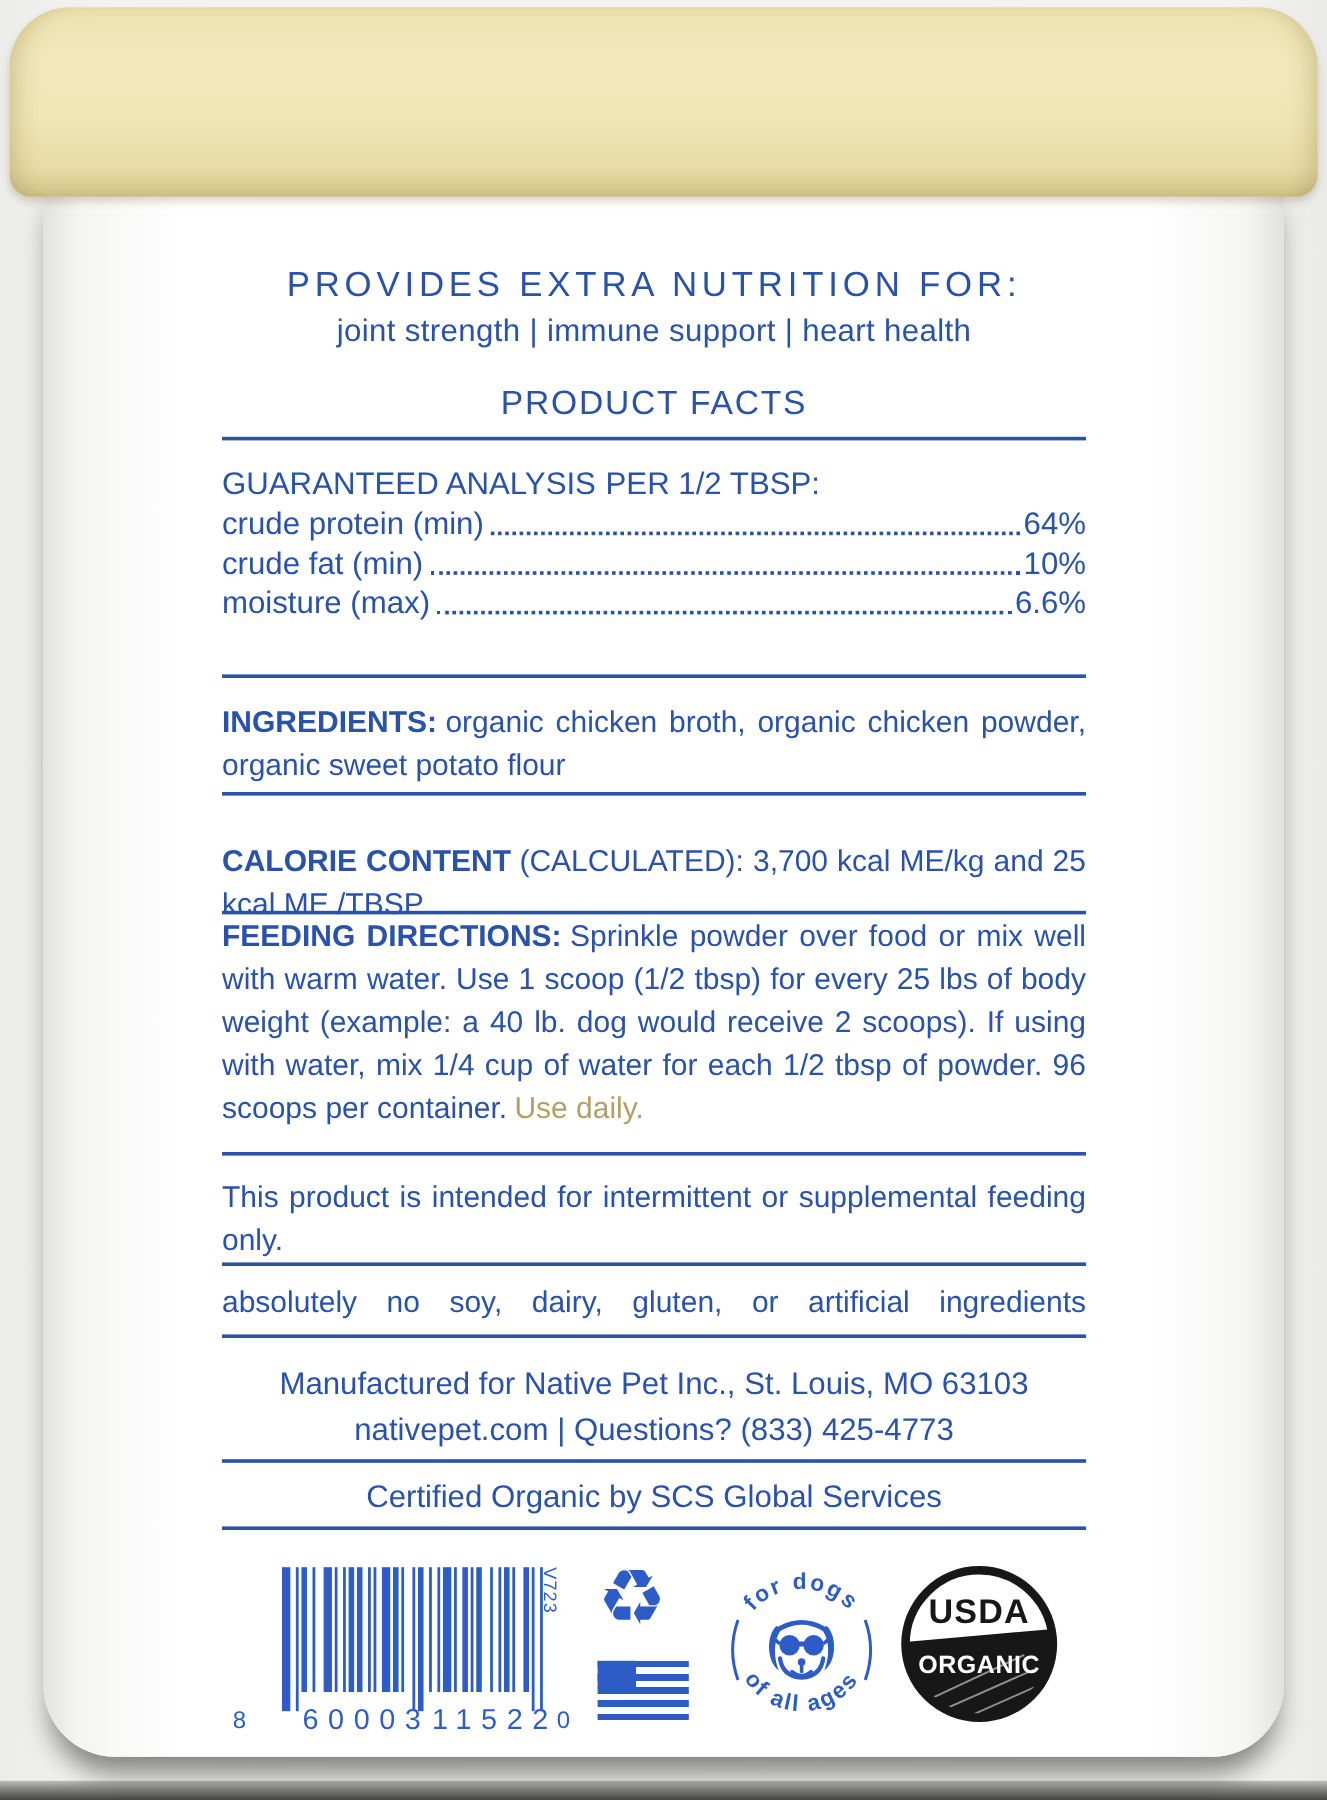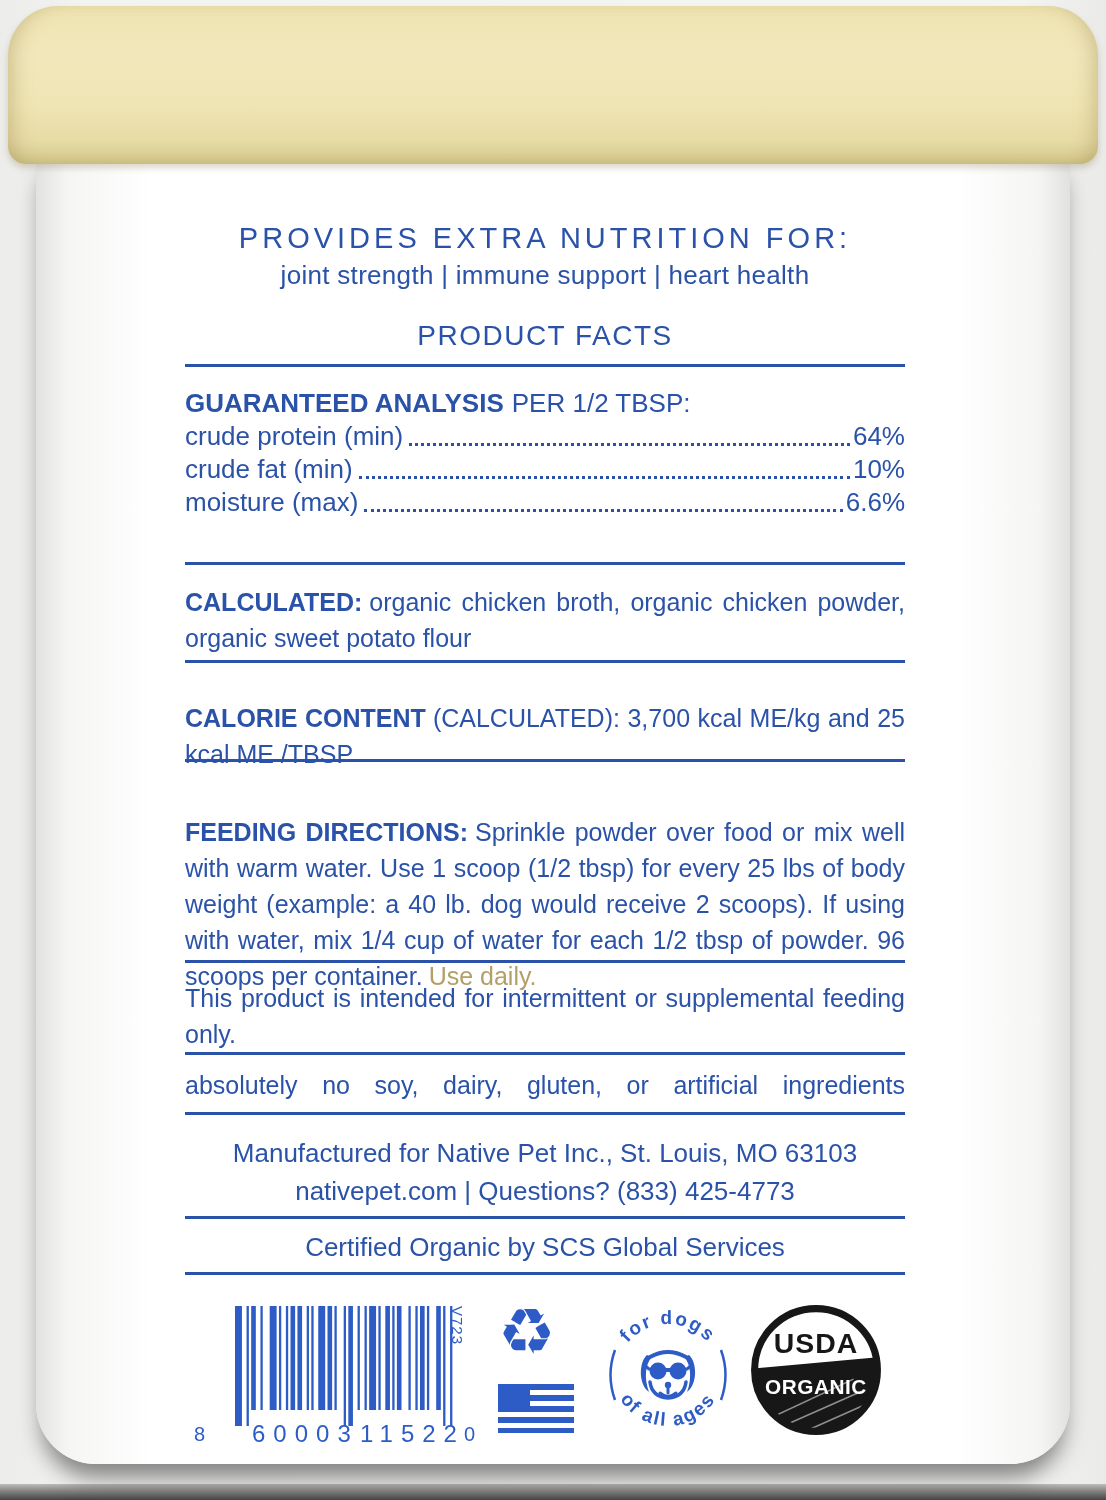--- a/index.html
+++ b/index.html
@@ -17,21 +17,21 @@
         background:linear-gradient(180deg,#eee3b1 0%,#f1e7ba 30%,#efe5b4 62%,#e7dba6 85%,#d8cb91 96%,#cfc287 100%);
         box-shadow:inset 16px 0 20px -12px rgba(150,130,70,.40),
                    inset -16px 0 20px -12px rgba(150,130,70,.40),
                    0 4px 6px rgba(120,105,55,.25);}
   .sec{position:absolute;left:185px;width:720px;color:#2a52a8;z-index:4;}
   .rule{position:absolute;left:185px;width:720px;border-top:3px solid #2a52a8;z-index:4;}
   .t-provides{font-size:29px;letter-spacing:4px;text-align:center;}
   .t-sub{font-size:26px;text-align:center;letter-spacing:.3px;}
   .t-facts{font-size:28px;font-weight:normal;letter-spacing:1.5px;text-align:center;}
   .ga-head{font-size:26px;line-height:34px;}
-  .ga-head strong{font-weight:bold;}
+  .ga-head strong{font-weight:normal;}
   .ga-head .suffix{margin-left:8px;}
   .ga-row{display:flex;align-items:flex-end;font-size:26px;line-height:33px;}
   .ga-row .dots{flex:1;align-self:flex-end;margin:0 3px 7px 6px;border-bottom:3px dotted #2a52a8;}
   .para{font-size:25px;line-height:36px;text-align:justify;}
   .para strong{font-weight:bold;margin-right:7px;}
   .gold{color:#b3a068;margin-left:6px;}
   .justify-full{text-align:justify;text-align-last:justify;font-size:25px;line-height:34px;}
   .centered{text-align:center;}
   .mfg{font-size:26px;line-height:38px;}
   .cert{font-size:26px;}
@@ -83,32 +83,32 @@
     <div class="ga-row">
       <span>moisture (max)</span>
       <span class="dots"></span>
       <span>6.6%</span>
     </div>
   </div>
 
   <div class="rule" style="top:562px"></div>
 
   <div class="sec para" style="top:584px">
-    <strong>CALCULATED:</strong><span>organic chicken broth, organic chicken powder, organic sweet potato flour</span>
+    <strong>INGREDIENTS:</strong><span>organic chicken broth, organic chicken powder, organic sweet potato flour</span>
   </div>
 
   <div class="rule" style="top:660px"></div>
 
   <div class="sec para" style="top:700px">
     <strong>CALORIE CONTENT</strong><span>(CALCULATED): 3,700 kcal ME/kg and 25 kcal ME /TBSP</span>
   </div>
 
   <div class="rule" style="top:759px"></div>
 
-  <div class="sec para" style="top:814px">
+  <div class="sec para" style="top:762px">
     <strong>FEEDING DIRECTIONS:</strong><span>Sprinkle powder over food or mix well with warm water. Use 1 scoop (1/2 tbsp) for every 25 lbs of body weight (example: a 40 lb. dog would receive 2 scoops). If using with water, mix 1/4 cup of water for each 1/2 tbsp of powder. 96 scoops per container.</span><span class="gold">Use daily.</span>
   </div>
 
   <div class="rule" style="top:960px"></div>
 
   <div class="sec para" style="top:980px">This product is intended for intermittent or supplemental feeding only.</div>
 
   <div class="rule" style="top:1052px"></div>
 
   <div class="sec justify-full" style="top:1068px">absolutely no soy, dairy, gluten, or artificial ingredients</div>

